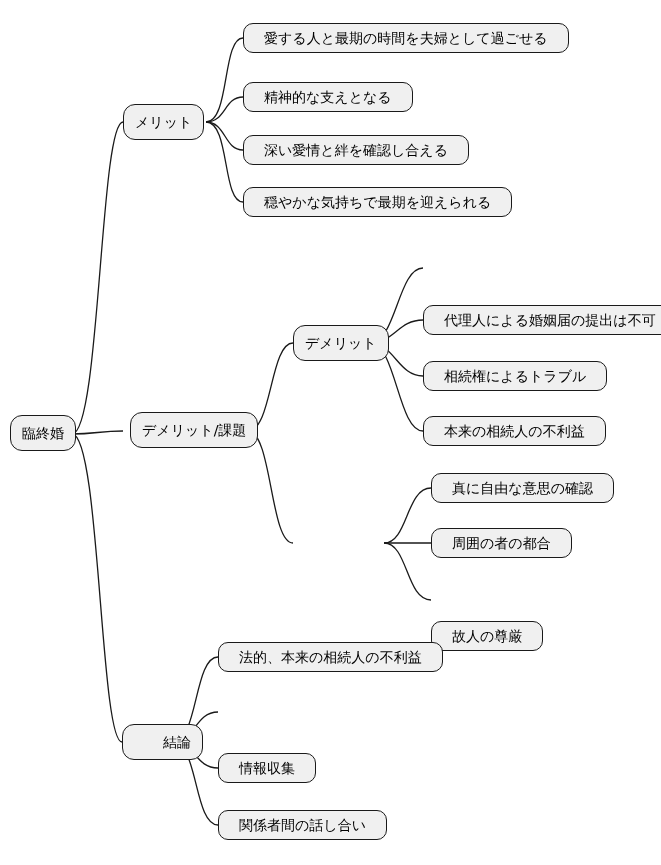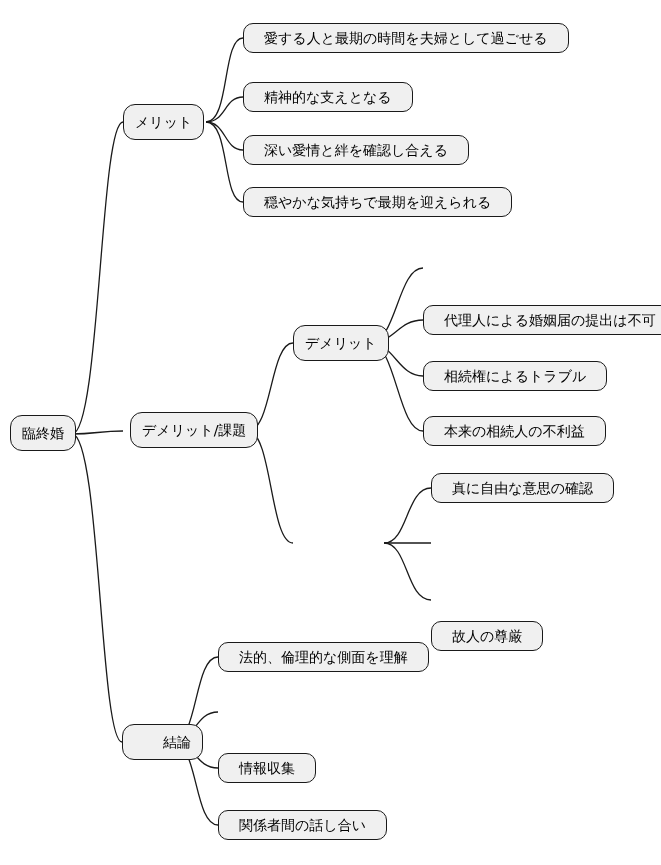--- a/index.html
+++ b/index.html
@@ -73,20 +73,21 @@
   <div class="node leaf" style="left:243px; top:187px;">穏やかな気持ちで最期を迎えられる</div>
 
   <div class="node internal" style="left:130px; top:412px;">デメリット/課題</div>
 
   <div class="node internal" style="left:293px; top:325px;">デメリット</div>
   <div class="node leaf" style="left:423px; top:305px;">代理人による婚姻届の提出は不可</div>
   <div class="node leaf" style="left:423px; top:361px;">相続権によるトラブル</div>
   <div class="node leaf" style="left:423px; top:416px;">本来の相続人の不利益</div>
 
   <div class="node leaf" style="left:431px; top:473px;">真に自由な意思の確認</div>
+  <div class="node leaf" style="left:431px; top:528px;">周囲の者の都合</div>
   <div class="node leaf" style="left:431px; top:585px;margin-top:36px;">故人の尊厳</div>
 
   <div class="node internal" style="left:122px; top:724px;padding-left:40px;">結論</div>
-  <div class="node leaf" style="left:218px; top:642px;">法的、倫理的な側面を理解</div>
+  <div class="node leaf" style="left:218px; top:642px;">法的、本来の相続人の不利益</div>
   <div class="node leaf" style="left:218px; top:753px;">情報収集</div>
   <div class="node leaf" style="left:218px; top:810px;">関係者間の話し合い</div>
 
 </div>
 
 </body></html>

